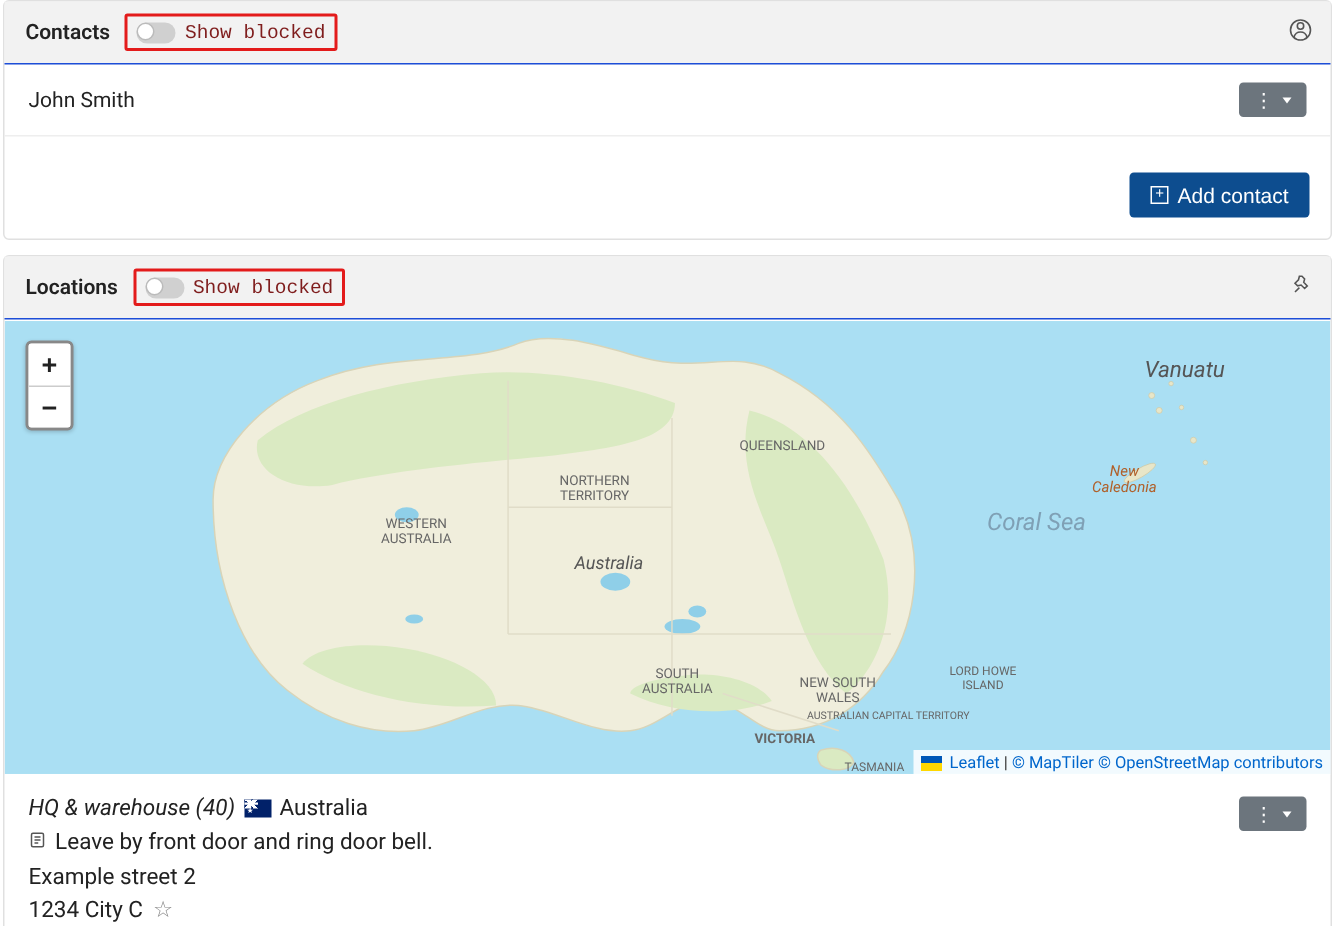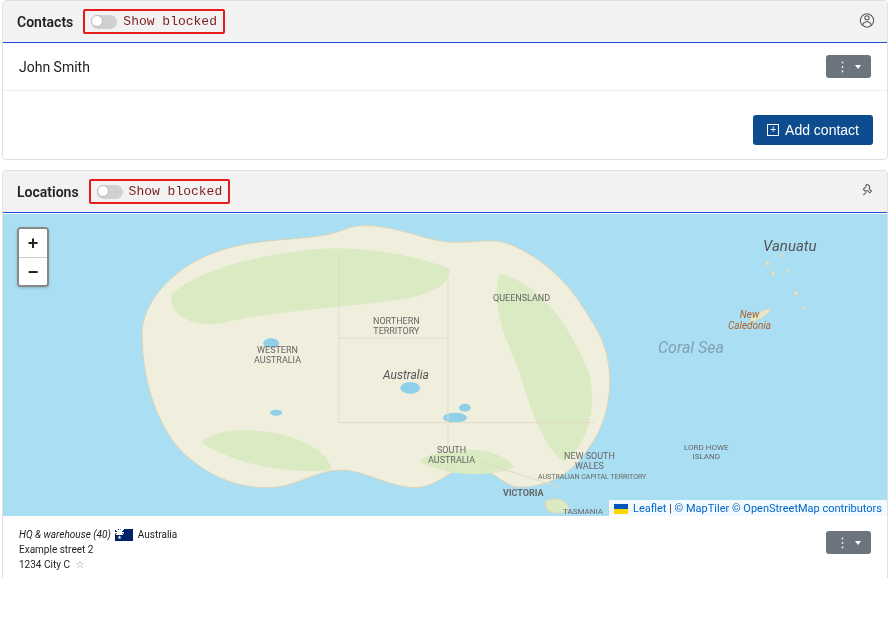--- a/index.html
+++ b/index.html
@@ -191,21 +191,21 @@
     position: absolute;
     bottom: 0; left: 2px;
   }
   .location-row {
     display: flex;
     padding: 10px 16px 6px 16px;
     align-items: flex-start;
   }
   .location-info {
     flex: 1;
-    font-size: 10px;
+    font-size: 15px;
     line-height: 1.5;
     color: #222;
   }
   .loc-title { font-style: italic; }
   .note-icon {
     display: inline-block;
     vertical-align: middle;
     margin-right: 2px;
   }
   .star-outline {
@@ -329,30 +329,30 @@
     </svg>
 
     <span class="map-label" style="left:380px; top:155px; font-style:italic; font-size:12px; color:#555;">Australia</span>
     <span class="map-label" style="left:235px; top:132px;margin-left:16px;">WESTERN
 AUSTRALIA</span>
     <span class="map-label" style="left:370px; top:63px;margin-top:40px;">NORTHERN
 TERRITORY</span>
     <span class="map-label" style="left:490px; top:80px;">QUEENSLAND</span>
     <span class="map-label" style="left:425px; top:232px;">SOUTH
 AUSTRALIA</span>
-    <span class="map-label" style="left:530px; top:238px;margin-left:31px;">NEW SOUTH
+    <span class="map-label" style="left:530px; top:238px;">NEW SOUTH
 WALES</span>
     <span class="map-label" style="left:500px; top:275px;font-weight:bold;">VICTORIA</span>
     <span class="map-label" style="left:560px; top:294px; font-size:8px;">TASMANIA</span>
     <span class="map-label" style="left:535px; top:260px; font-size:7px;text-align:center;">AUSTRALIAN CAPITAL TERRITORY</span>
     <span class="map-label" style="left:760px; top:24px; font-style:italic; color:#555; font-size:15px;">Vanuatu</span>
     <span class="map-label" style="left:725px; top:96px; font-style:italic; color:#b0602a; font-size:10px;">New
 Caledonia</span>
     <span class="map-label" style="left:655px; top:125px; font-style:italic; color:#7fa0b5; font-size:16px;">Coral Sea</span>
-    <span class="map-label" style="left:681px; top:230px; font-size:8px;">LORD HOWE
+    <span class="map-label" style="left:630px; top:230px; font-size:8px;">LORD HOWE
 ISLAND</span>
 
     <div class="zoom-ctrl">
       <button class="zoom-btn">+</button>
       <button class="zoom-btn">−</button>
     </div>
 
     <div class="attribution">
       <span class="flag-ua"></span>
       <a href="#">Leaflet</a>
@@ -363,20 +363,31 @@
     </div>
   </div>
 
   <div class="location-row">
     <div class="location-info">
       <div>
         <span class="loc-title">HQ &amp; warehouse (40)</span>
         <span class="flag-au"></span>
         <span>Australia</span>
       </div>
+      <div>
+        <span class="note-icon">
+          <svg width="12" height="12" viewBox="0 0 24 24" fill="none" stroke="#555" stroke-width="2">
+            <rect x="4" y="3" width="16" height="18" rx="2"></rect>
+            <line x1="8" y1="8" x2="16" y2="8"></line>
+            <line x1="8" y1="12" x2="16" y2="12"></line>
+            <line x1="8" y1="16" x2="13" y2="16"></line>
+          </svg>
+        </span>
+        <span>Leave by front door and ring door bell.</span>
+      </div>
       <div>Example street 2</div>
       <div>
         <span>1234 City C</span>
         <span class="star-outline">☆</span>
       </div>
     </div>
     <button class="action-btn" style="margin-top:4px;">
       <span class="dots">⋮</span>
       <span class="caret"></span>
     </button>

